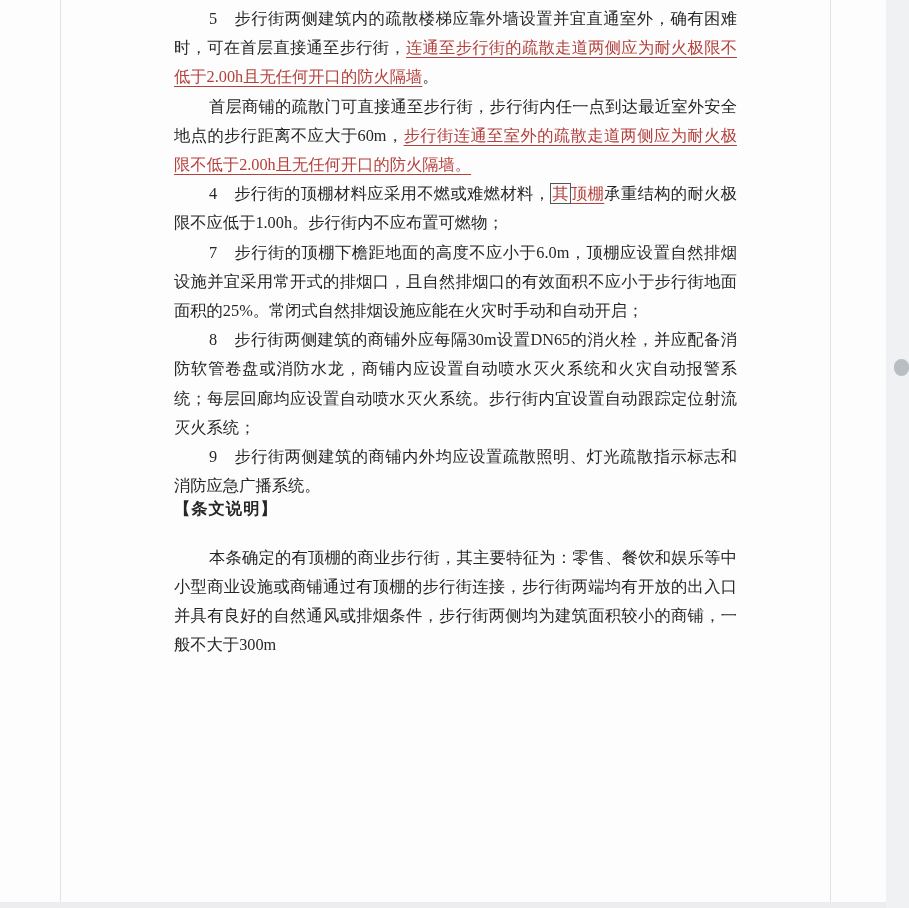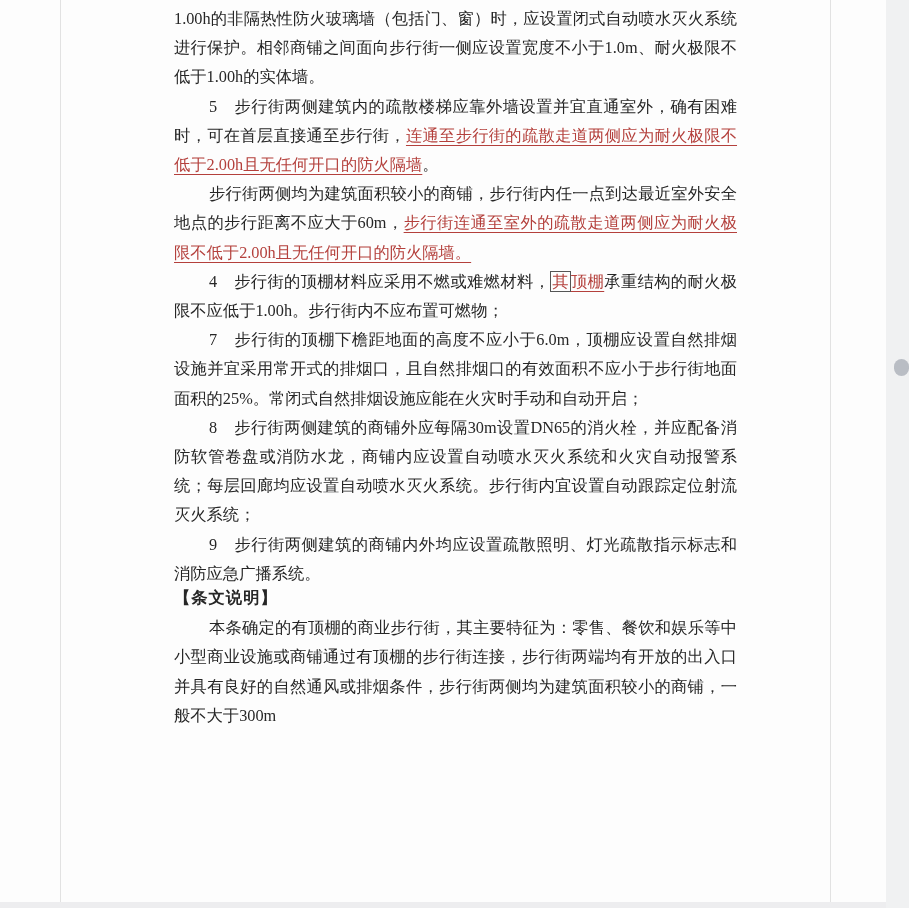--- a/index.html
+++ b/index.html
@@ -55,25 +55,25 @@
     width: 563px;
     color: #262626;
     font-size: 16.3px;
     line-height: 29.2px;
     text-align: justify;
     text-justify: inter-ideograph;
   }
   .para { text-align: justify; }
   .para.indent { text-indent: 35px; }
   .para.heading {
-    font-family: Liberation Serif, serif;
+    font-family: Liberation Mono, monospace;
     font-weight: bold;
     letter-spacing: 1px;
     margin-top: -5px;
-    margin-bottom: 1px;
+    margin-bottom: 18px;
   }
   .seg-n { color: inherit; }
   .seg-red {
     color: #b4403c;
     text-decoration: underline;
     text-decoration-color: #b4403c;
     text-decoration-thickness: 1px;
     text-underline-offset: 4px;
   }
   .seg-red-box {
@@ -82,23 +82,22 @@
     padding: 0 1px;
   }
 </style>
 </head>
 <body>
 
 <div class="page-edge left"></div>
 <div class="page-edge right"></div>
 
 <div class="doc-text">
-    <div class="para"><span class="seg-n">1.00h的非隔热性防火玻璃墙（包括门、窗）时，应设置闭式自动喷水灭火系统进行保护。相邻商铺之间面向步行街一侧应设置宽度不小于1.0m、耐火极限不低于1.00h的实体墙。</span></div>
     <div class="para indent"><span class="seg-n">5　步行街两侧建筑内的疏散楼梯应靠外墙设置并宜直通室外，确有困难时，可在首层直接通至步行街，</span><span class="seg-red">连通至步行街的疏散走道两侧应为耐火极限不低于2.00h且无任何开口的防火隔墙</span><span class="seg-n">。</span></div>
-    <div class="para indent"><span class="seg-n">步行街两侧均为建筑面积较小的商铺，步行街内任一点到达最近室外安全地点的步行距离不应大于60m，</span><span class="seg-red">步行街连通至室外的疏散走道两侧应为耐火极限不低于2.00h且无任何开口的防火隔墙。</span></div>
+    <div class="para indent"><span class="seg-n">首层商铺的疏散门可直接通至步行街，步行街内任一点到达最近室外安全地点的步行距离不应大于60m，</span><span class="seg-red">步行街连通至室外的疏散走道两侧应为耐火极限不低于2.00h且无任何开口的防火隔墙。</span></div>
     <div class="para indent"><span class="seg-n">4　步行街的顶棚材料应采用不燃或难燃材料，</span><span class="seg-red-box">其</span><span class="seg-red">顶棚</span><span class="seg-n">承重结构的耐火极限不应低于1.00h。步行街内不应布置可燃物；</span></div>
     <div class="para indent"><span class="seg-n">7　步行街的顶棚下檐距地面的高度不应小于6.0m，顶棚应设置自然排烟设施并宜采用常开式的排烟口，且自然排烟口的有效面积不应小于步行街地面面积的25%。常闭式自然排烟设施应能在火灾时手动和自动开启；</span></div>
     <div class="para indent"><span class="seg-n">8　步行街两侧建筑的商铺外应每隔30m设置DN65的消火栓，并应配备消防软管卷盘或消防水龙，商铺内应设置自动喷水灭火系统和火灾自动报警系统；每层回廊均应设置自动喷水灭火系统。步行街内宜设置自动跟踪定位射流灭火系统；</span></div>
     <div class="para indent"><span class="seg-n">9　步行街两侧建筑的商铺内外均应设置疏散照明、灯光疏散指示标志和消防应急广播系统。</span></div>
     <div class="para heading"><span class="seg-n">【条文说明】</span></div>
     <div class="para indent"><span class="seg-n">本条确定的有顶棚的商业步行街，其主要特征为：零售、餐饮和娱乐等中小型商业设施或商铺通过有顶棚的步行街连接，步行街两端均有开放的出入口并具有良好的自然通风或排烟条件，步行街两侧均为建筑面积较小的商铺，一般不大于300m</span></div>
   </div>
 
 <div class="bottom-bar"></div>
 <div class="scrollbar-track"></div>

